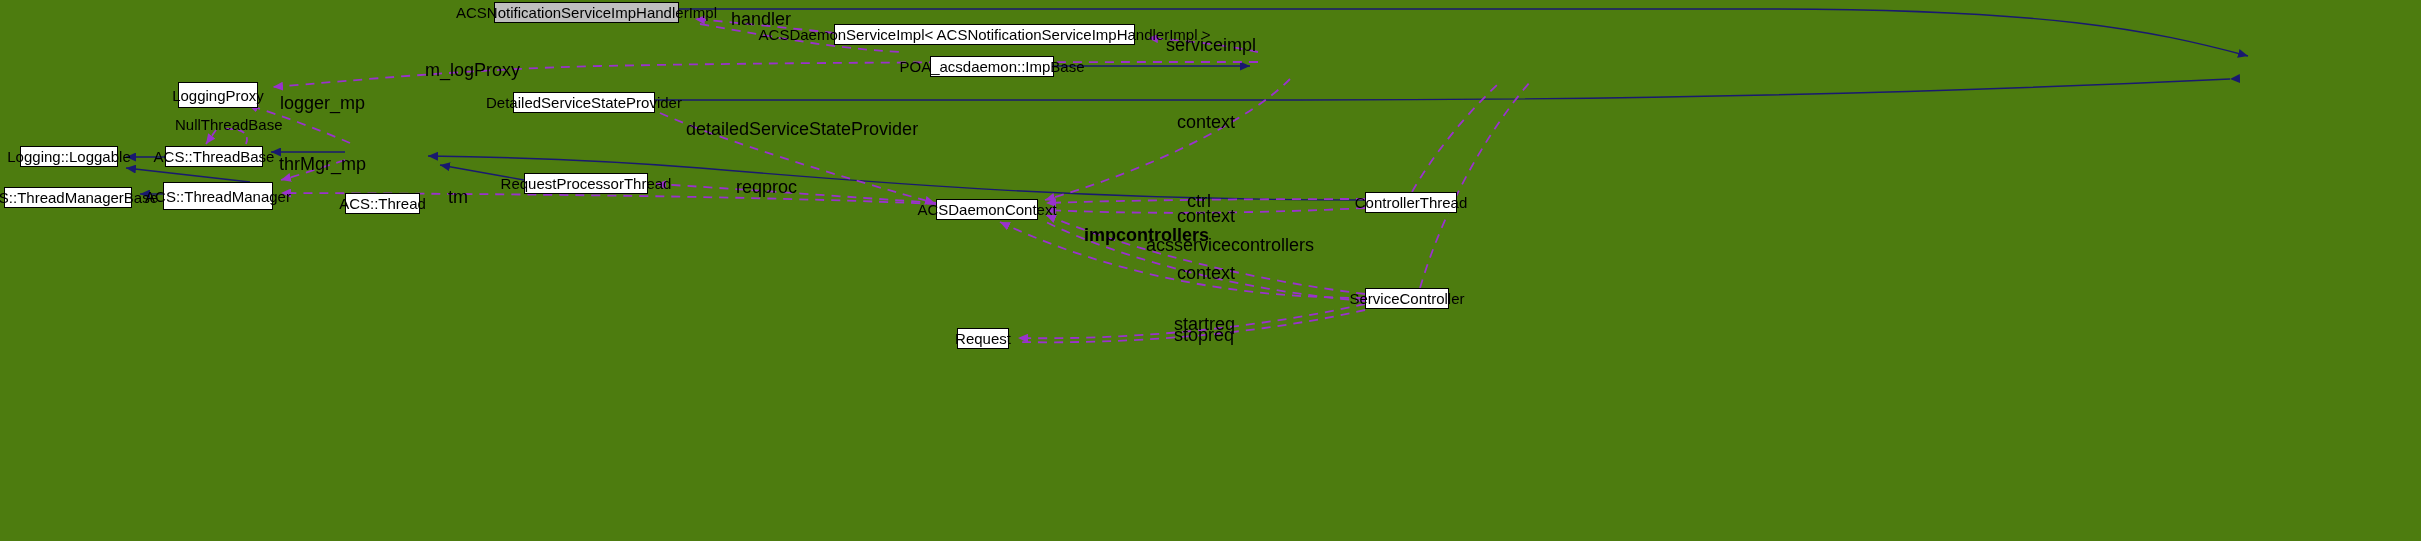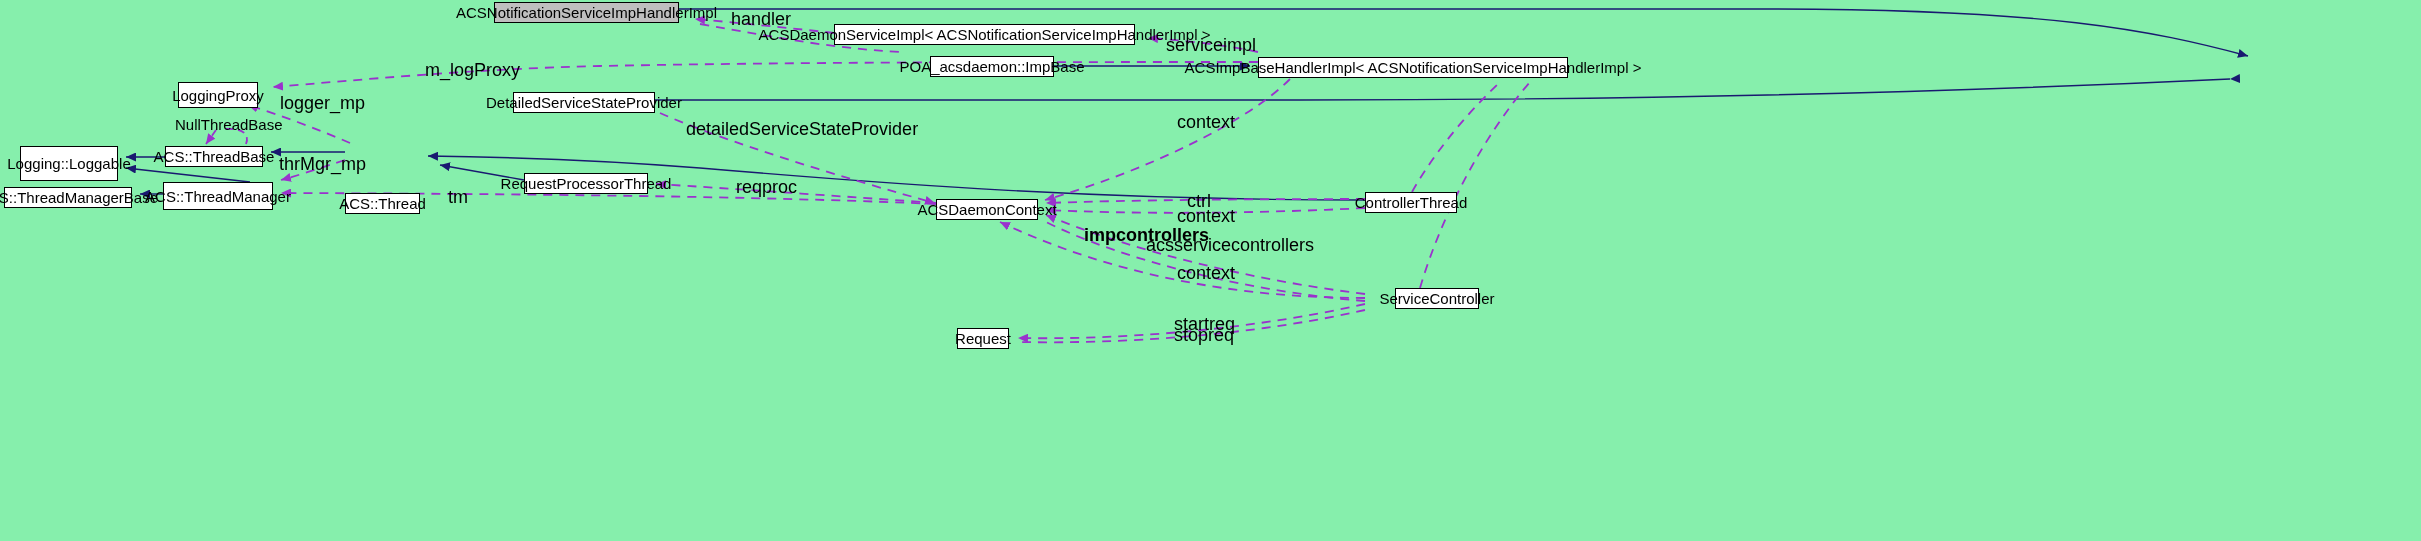--- a/index.html
+++ b/index.html
@@ -7,21 +7,21 @@
     padding: 0;
     background: #ffffff;
   }
   body {
     font-family: "Liberation Sans", sans-serif;
   }
   #diagram-root {
     position: relative;
     width: 2421px;
     height: 541px;
-    background: #86efac;
+    background: #4d7c0f;
     overflow: hidden;
   }
   #edge-layer {
     position: absolute;
     left: 0;
     top: 0;
     width: 2421px;
     height: 541px;
   }
   .node {
@@ -132,43 +132,42 @@
 
     <path d="M1412,192 C1430,160 1460,120 1500,82" fill="none" stroke="#9a32cd" stroke-width="1.8" stroke-dasharray="9,7"></path>
   </svg>
 
   <div class="node highlight" style="left:494px; top:2px; width:185px; height:21px;">ACSNotificationServiceImpHandlerImpl</div>
 
   <div class="node" style="left:834px; top:24px; width:301px; height:21px;">ACSDaemonServiceImpl&lt; ACSNotificationServiceImpHandlerImpl &gt;</div>
 
   <div class="node" style="left:923px; top:56px; width:124px; height:21px;margin-left:7px;">POA_acsdaemon::ImpBase</div>
 
-  <div class="node" style="left:1258px; top:57px; width:310px; height:21px;">ACSImpBaseHandlerImpl&lt; ACSNotificationServiceImpHandlerImpl &gt;</div>
 
   <div class="node" style="left:178px; top:82px; width:80px; height:26px;">LoggingProxy</div>
 
   <div class="node" style="left:513px; top:92px; width:142px; height:21px;">DetailedServiceStateProvider</div>
 
-  <div class="node" style="left:20px; top:146px; width:98px; height:35px;">Logging::Loggable</div>
+  <div class="node" style="left:20px; top:146px; width:98px; height:21px;">Logging::Loggable</div>
 
   <div class="node" style="left:165px; top:146px; width:98px; height:21px;">ACS::ThreadBase</div>
 
   <div class="node" style="left:345px; top:145px; width:75px; height:21px;margin-top:48px;">ACS::Thread</div>
 
   <div class="node" style="left:4px; top:187px; width:128px; height:21px;">ACS::ThreadManagerBase</div>
 
   <div class="node" style="left:163px; top:182px; width:110px; height:28px;">ACS::ThreadManager</div>
 
   <div class="node" style="left:524px; top:173px; width:124px; height:21px;">RequestProcessorThread</div>
 
   <div class="node" style="left:936px; top:199px; width:102px; height:21px;">ACSDaemonContext</div>
 
   <div class="node" style="left:1365px; top:192px; width:92px; height:21px;">ControllerThread</div>
 
-  <div class="node" style="left:1365px; top:288px; width:84px; height:21px;margin-left:30px;">ServiceController</div>
+  <div class="node" style="left:1365px; top:288px; width:84px; height:21px;">ServiceController</div>
 
   <div class="node" style="left:957px; top:328px; width:52px; height:21px;">Request</div>
 
   <div class="free-label" style="left:175px; top:116px;">NullThreadBase</div>
 
   <div class="edge-label" style="left:731px; top:10px;">handler</div>
 
   <div class="edge-label" style="left:1166px; top:36px;">serviceimpl</div>
 
   <div class="edge-label" style="left:425px; top:61px;">m_logProxy</div>

